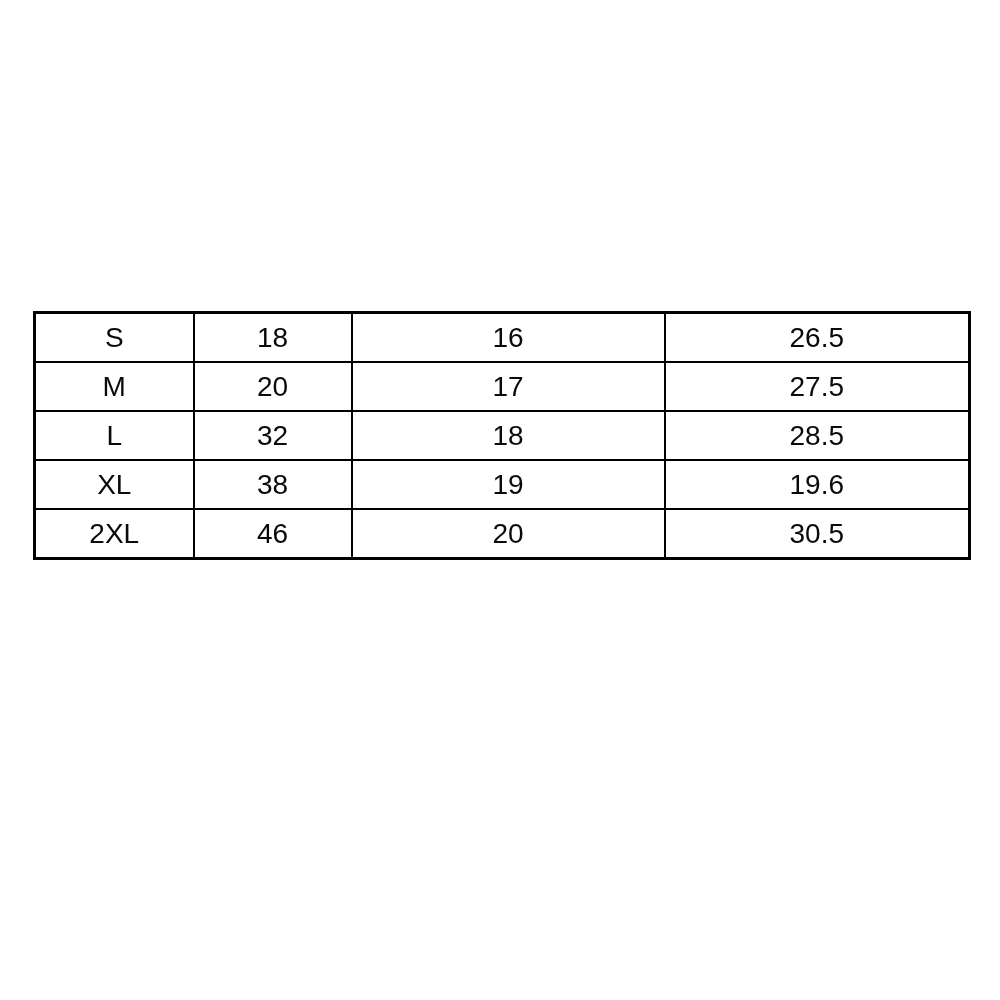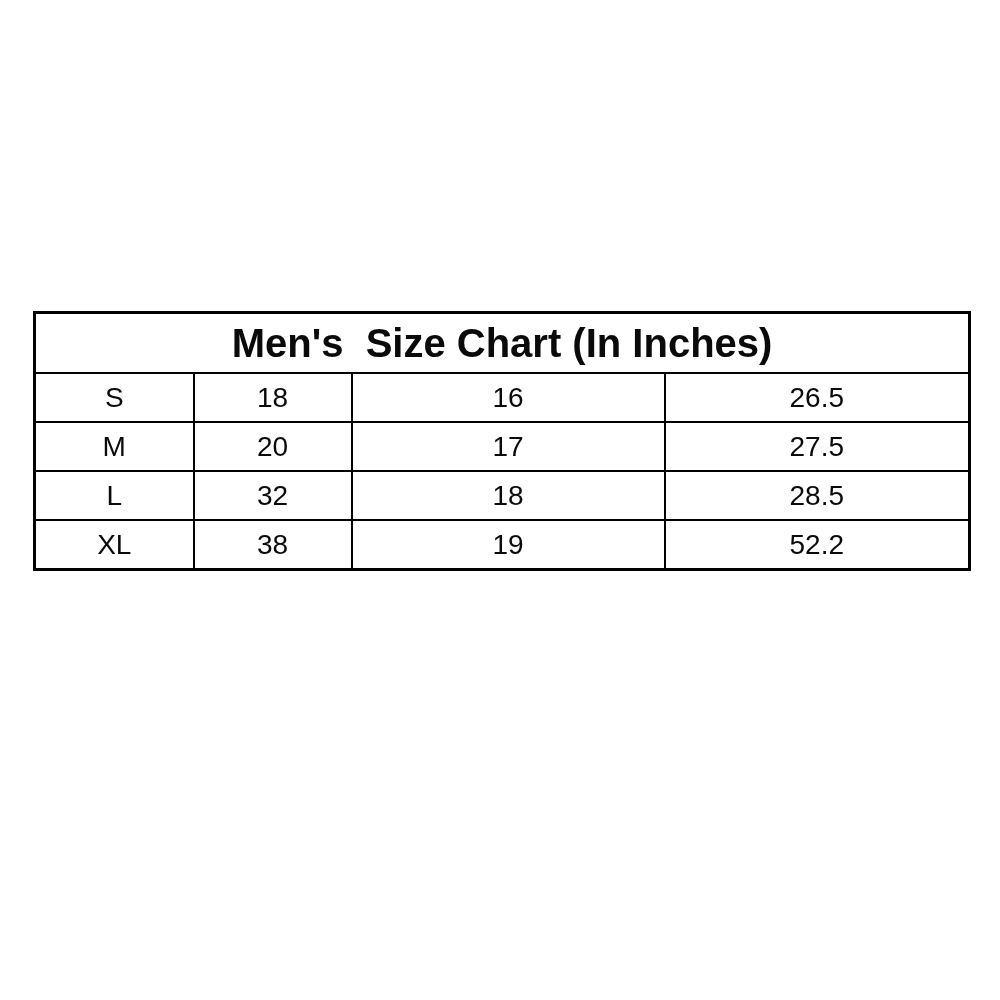--- a/index.html
+++ b/index.html
@@ -65,23 +65,20 @@
 
 <div class="canvas">
   <table class="size-chart">
     <colgroup>
       <col class="c-sizes">
       <col class="c-chest">
       <col class="c-shoulder">
       <col class="c-length">
     </colgroup>
     <thead>
-      <tr>
-        <th colspan="4" class="title-cell">Men's  Size Chart (In Inches)</th>
-      </tr>
     </thead>
     <tbody>
       <tr>
         <td>S</td>
         <td>18</td>
         <td>16</td>
         <td>26.5</td>
       </tr>
       <tr>
         <td>M</td>
@@ -92,17 +89,23 @@
       <tr>
         <td>L</td>
         <td>32</td>
         <td>18</td>
         <td>28.5</td>
       </tr>
       <tr>
         <td>XL</td>
         <td>38</td>
         <td>19</td>
-        <td>52.2</td>
+        <td>19.6</td>
+      </tr>
+      <tr>
+        <td>2XL</td>
+        <td>46</td>
+        <td>20</td>
+        <td>30.5</td>
       </tr>
     </tbody>
   </table>
 </div>
 
 </body></html>

